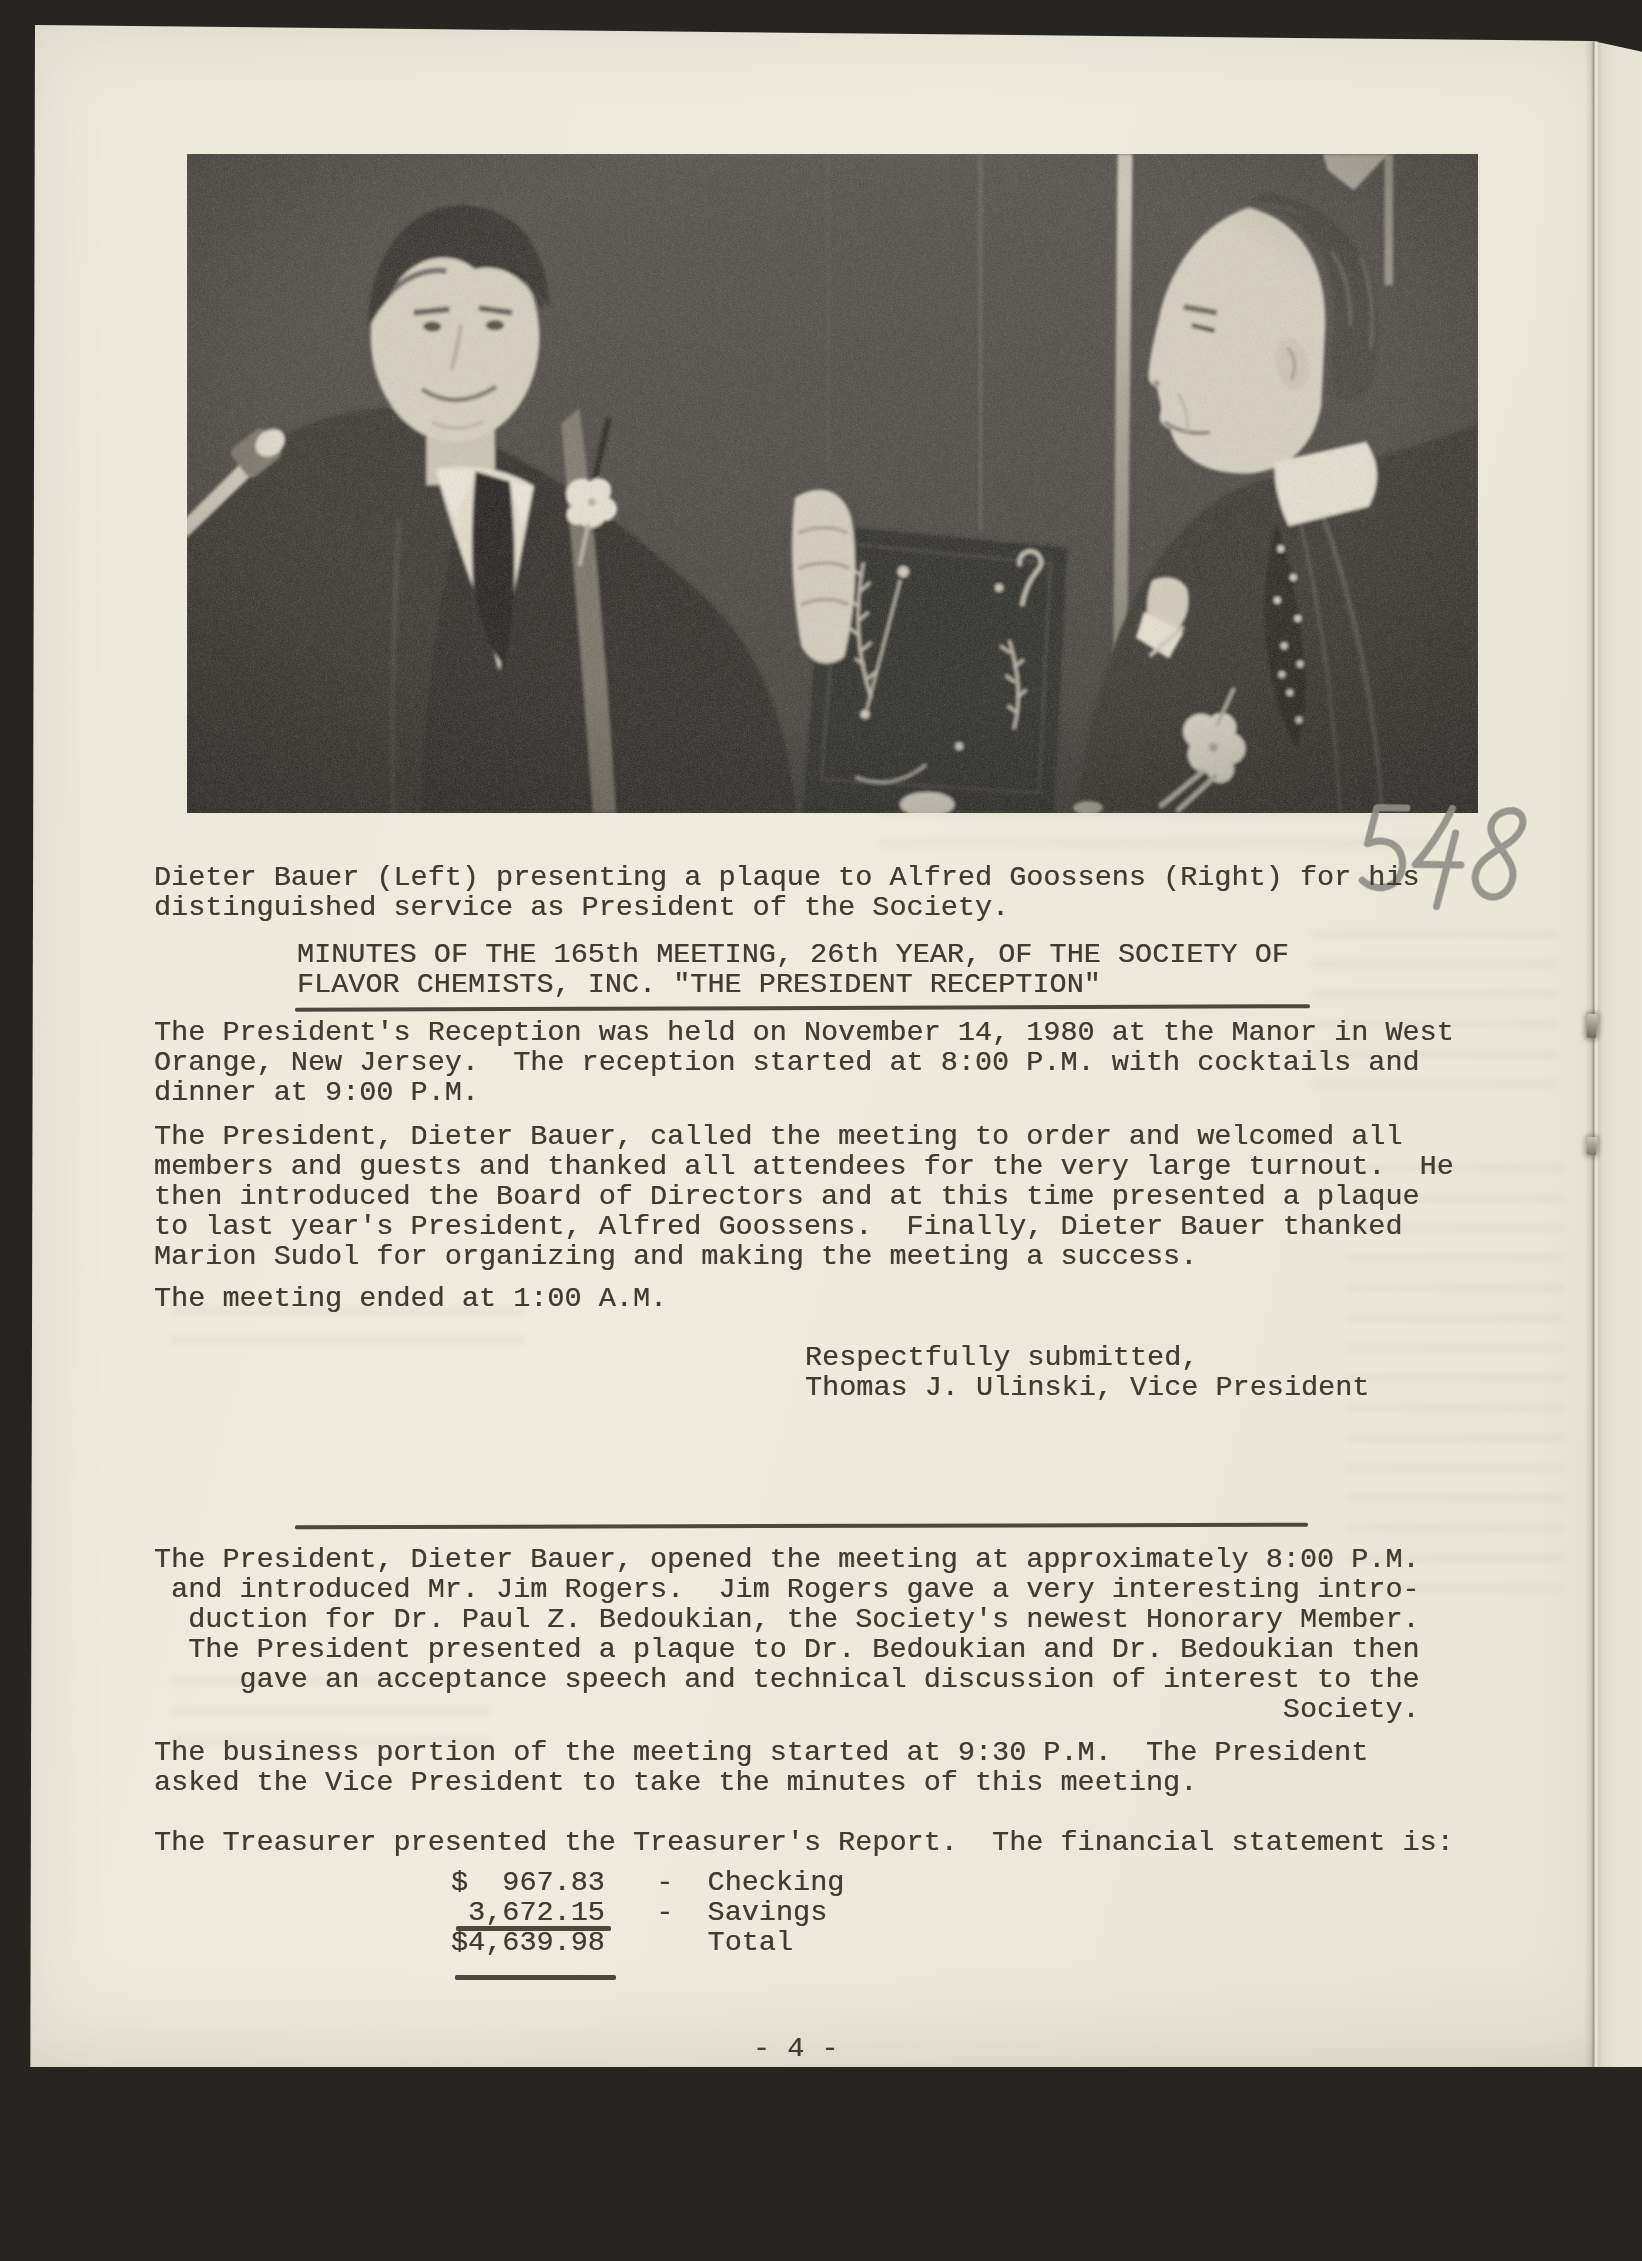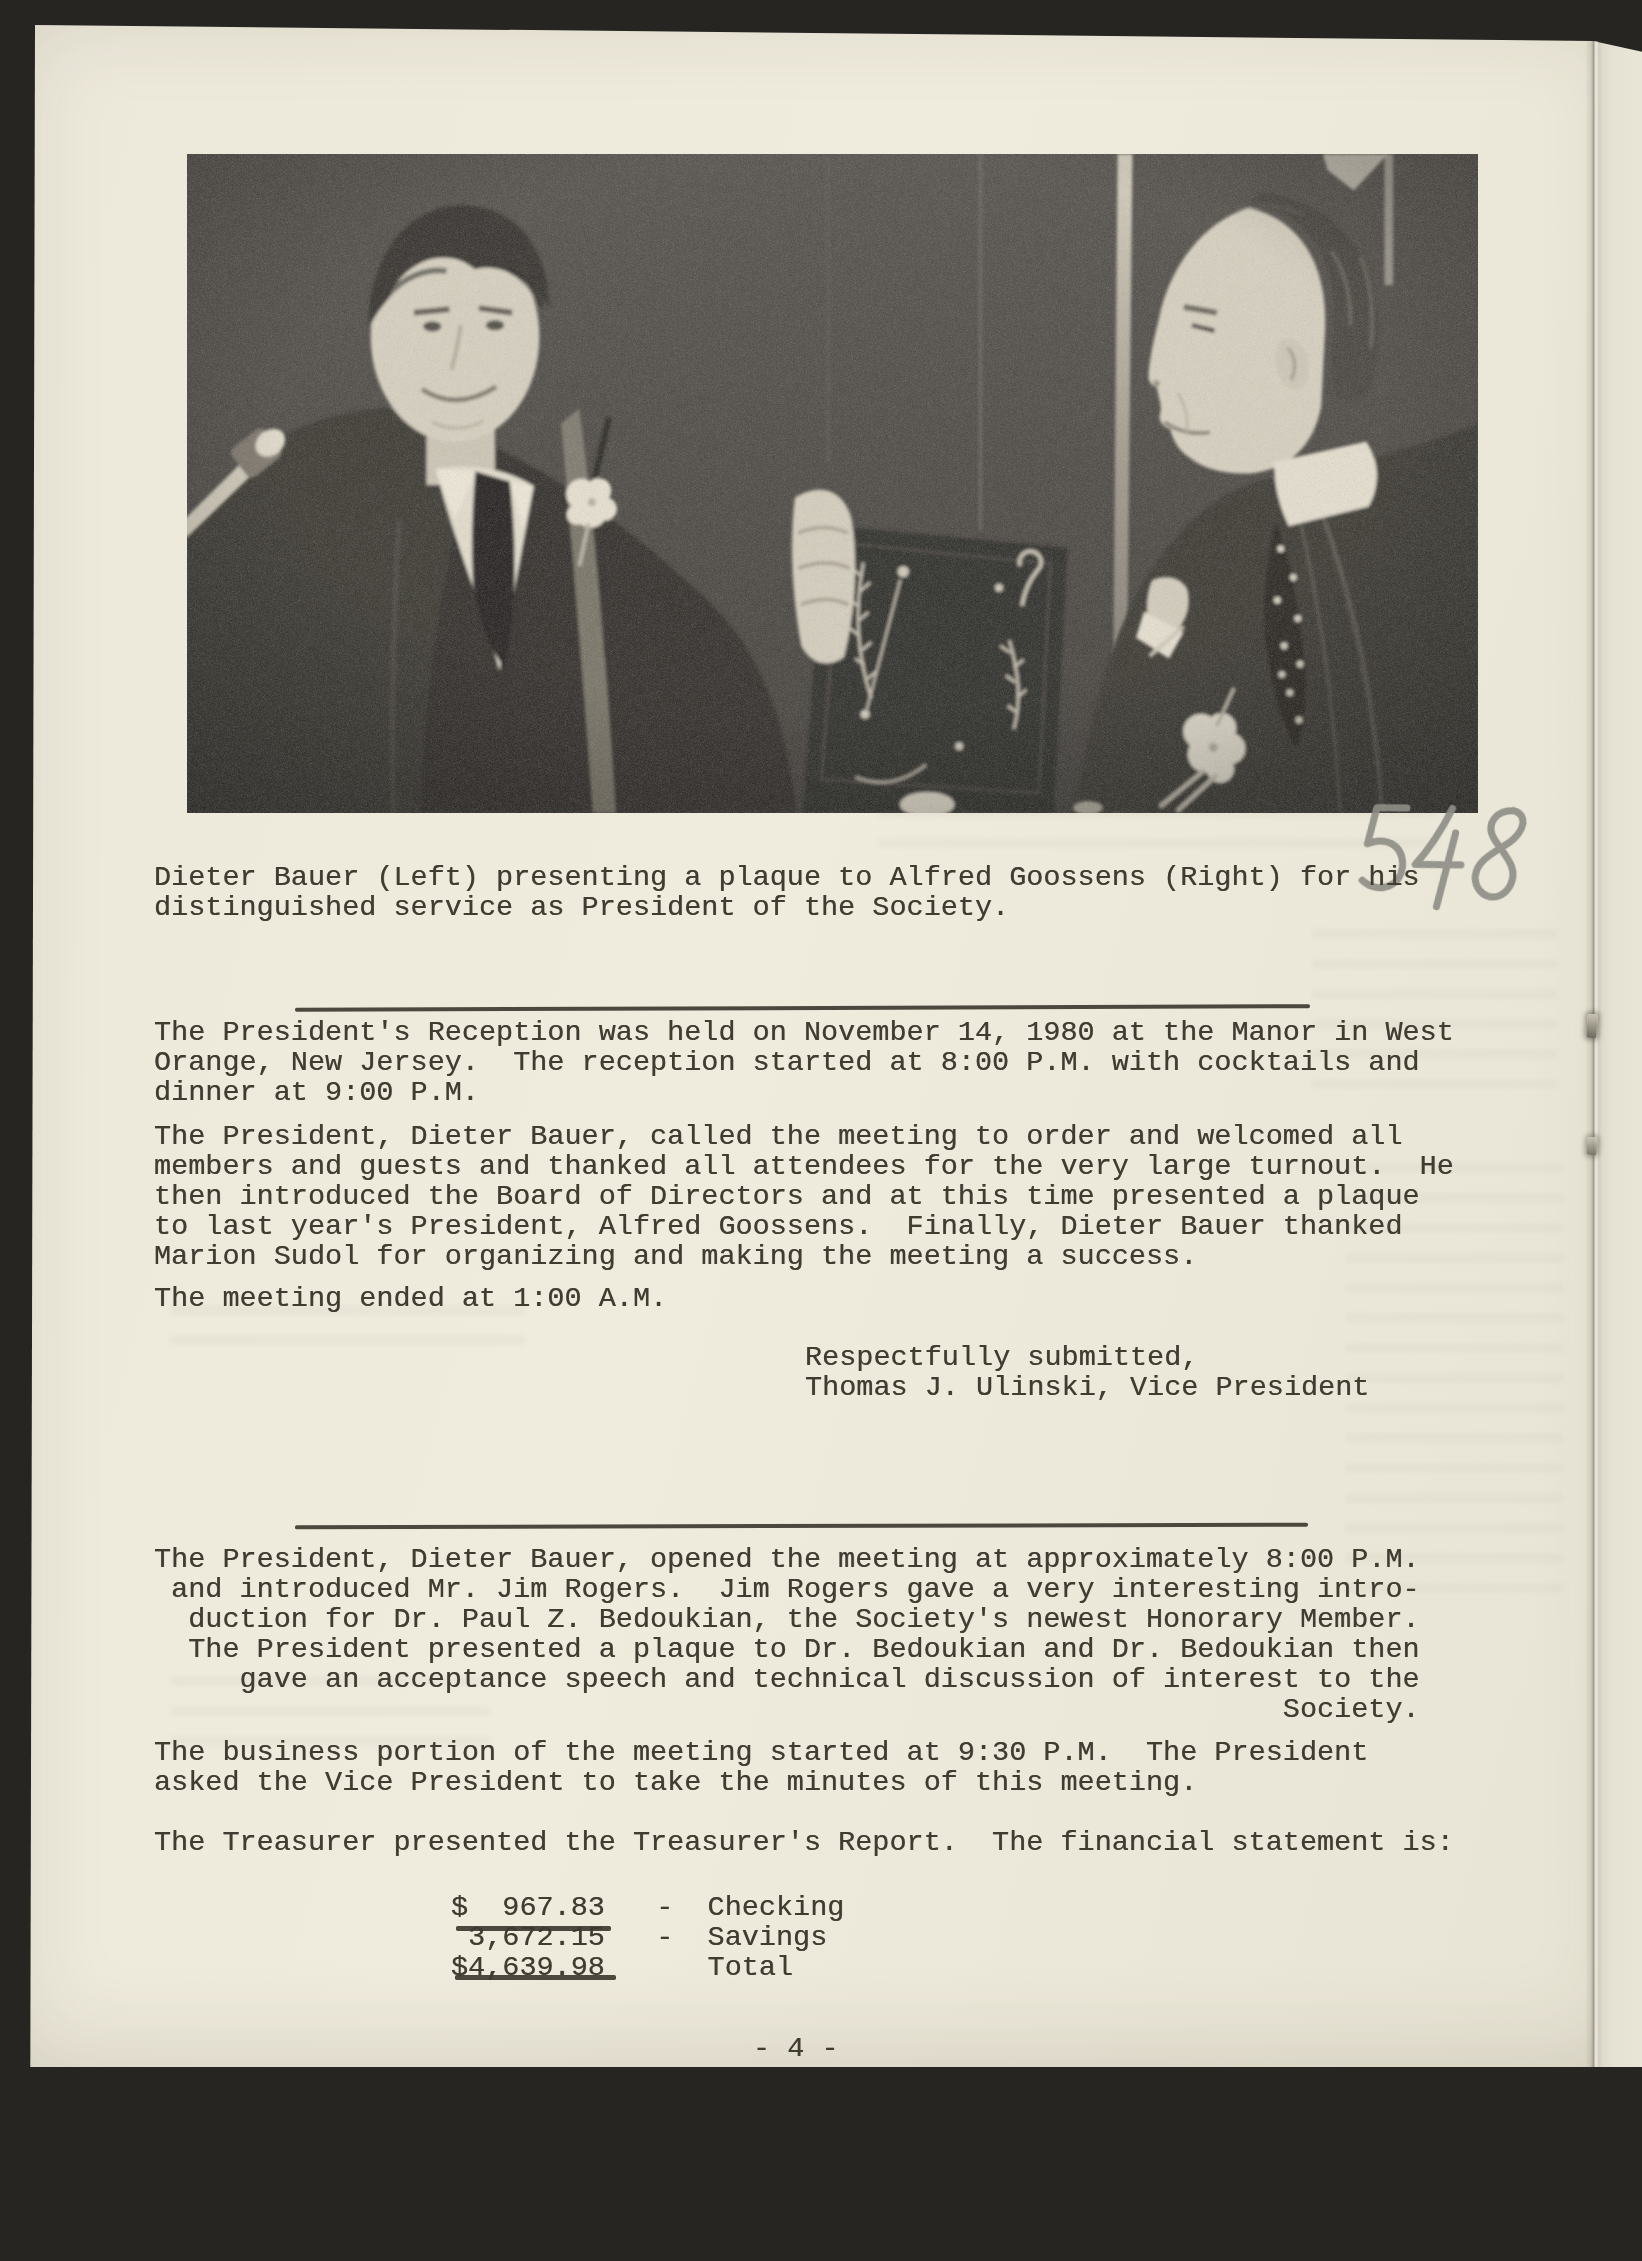--- a/index.html
+++ b/index.html
@@ -26,21 +26,21 @@
   .caption{left:154px;top:863px;}
   .h165{left:297px;top:940px;}
   .p1{left:154px;top:1018px;}
   .p2{left:154px;top:1122px;}
   .pend{left:154px;top:1284px;}
   .sig{left:805px;top:1343px;}
   .h166{left:297px;top:1428px;}
   .p3{left:154px;top:1545px;text-align:right;}
   .p4{left:154px;top:1738px;}
   .p5{left:154px;top:1828px;}
-  .money{left:451px;top:1868px;margin-top:25px;}
+  .money{left:451px;top:1868px;}
   .pageno{left:753px;top:2034px;}
   .rule{position:absolute;background:#3f3a30;height:4px;border-radius:1.7px;opacity:.92;}
   .r165{left:295px;top:1006px;width:1015px;transform:rotate(-.2deg);}
   .r166{left:295px;top:1524px;width:1013px;transform:rotate(-.15deg);}
   .rsum{left:456px;top:1926px;width:155px;height:5.1px;}
   .rtot{left:455px;top:1975px;width:161px;height:5.1px;}
   .g{position:absolute;filter:blur(2.9px);opacity:.5;
      background:repeating-linear-gradient(to bottom,rgba(118,110,94,.11) 0 8px,rgba(0,0,0,0) 8px 30px);}
 </style>
 </head>
@@ -206,20 +206,22 @@
     <g stroke="#8e8d86" stroke-width="10" fill="none" stroke-linecap="round" stroke-linejoin="round" opacity=".9">
       <path d="M86,50 L44,54 L36,106 C58,94 84,100 88,128 C92,162 58,176 34,158"></path>
       <path d="M150,44 C138,76 122,106 106,128 L170,122 M158,78 C152,118 146,158 142,184"></path>
       <path d="M236,38 C210,40 198,62 214,82 C232,104 252,118 242,144 C230,172 196,166 192,138 C190,114 214,100 234,84 C254,66 258,42 236,38"></path>
     </g>
   </svg>
 
   <div class="t caption">Dieter Bauer (Left) presenting a plaque to Alfred Goossens (Right) for his
 distinguished service as President of the Society.</div>
 
+  <div class="t h165">MINUTES OF THE 165th MEETING, 26th YEAR, OF THE SOCIETY OF
+FLAVOR CHEMISTS, INC. "THE PRESIDENT RECEPTION"</div>
   <div class="rule r165"></div>
 
   <div class="t p1">The President's Reception was held on November 14, 1980 at the Manor in West
 Orange, New Jersey.  The reception started at 8:00 P.M. with cocktails and
 dinner at 9:00 P.M.</div>
   <div class="t p2">The President, Dieter Bauer, called the meeting to order and welcomed all
 members and guests and thanked all attendees for the very large turnout.  He
 then introduced the Board of Directors and at this time presented a plaque
 to last year's President, Alfred Goossens.  Finally, Dieter Bauer thanked
 Marion Sudol for organizing and making the meeting a success.</div>

